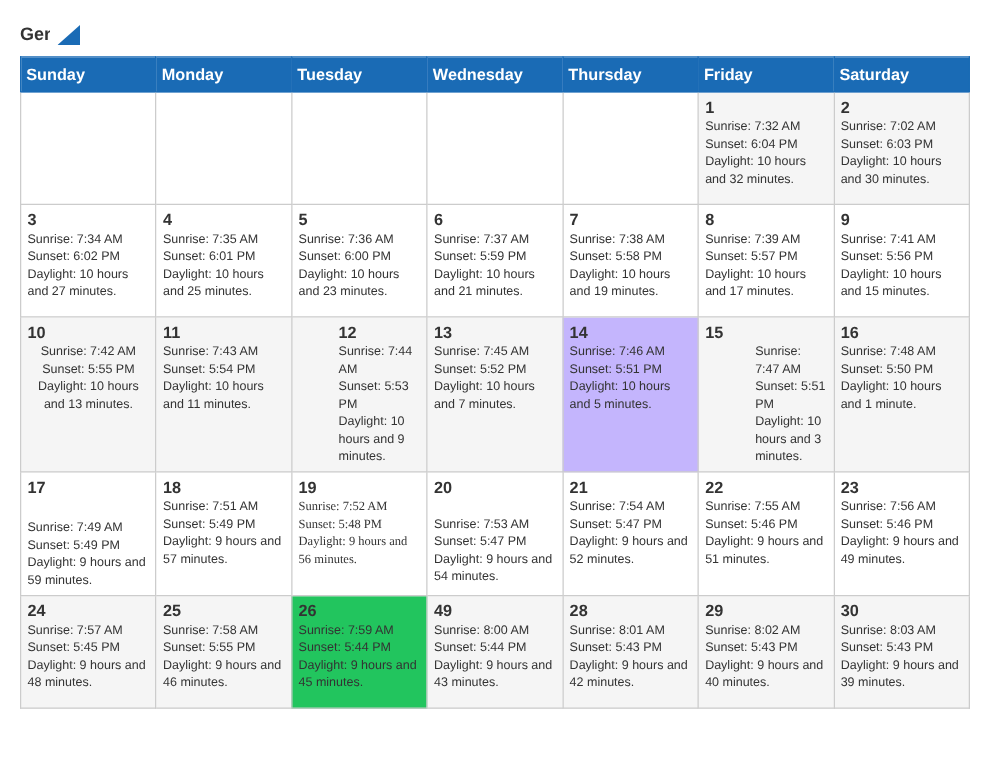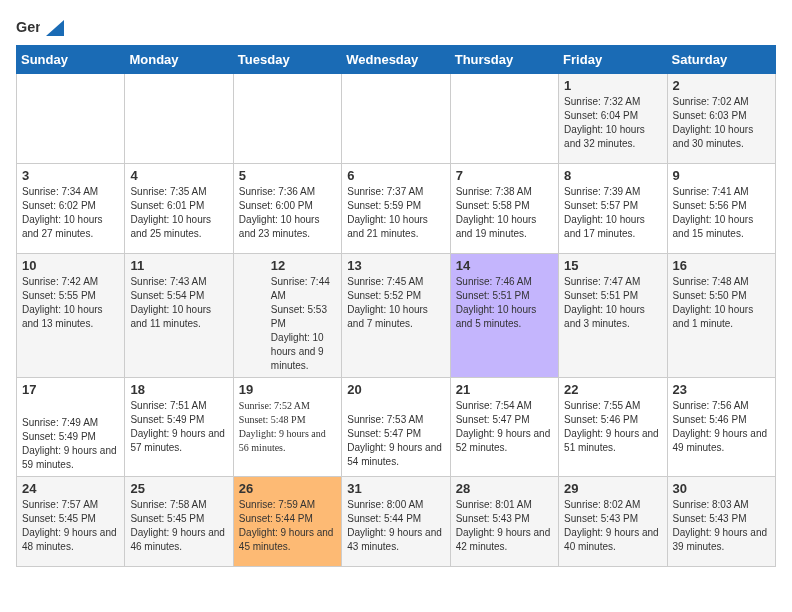--- a/index.html
+++ b/index.html
@@ -174,21 +174,21 @@
         <td style="background: rgb(255, 255, 255);">
           <span class="day-number">9</span>
           <div class="day-info" style="white-space: pre-line;">Sunrise: 7:41 AM
 Sunset: 5:56 PM
 Daylight: 10 hours and 15 minutes.</div>
         </td>
       </tr>
       <tr>
         <td style="background: rgb(245, 245, 245);">
           <span class="day-number">10</span>
-          <div class="day-info" style="white-space: pre-line;">Sunrise: 7:42 AM
+          <div class="day-info" style="white-space: pre-line; text-align: center;">Sunrise: 7:42 AM
 Sunset: 5:55 PM
 Daylight: 10 hours and 13 minutes.</div>
         </td>
         <td style="background: rgb(245, 245, 245);">
           <span class="day-number">11</span>
           <div class="day-info" style="white-space: pre-line;">Sunrise: 7:43 AM
 Sunset: 5:54 PM
 Daylight: 10 hours and 11 minutes.</div>
         </td>
         <td style="background: rgb(245, 245, 245); padding-left: 37px;">
@@ -204,21 +204,21 @@
 Daylight: 10 hours and 7 minutes.</div>
         </td>
         <td style="background: #c4b5fd;">
           <span class="day-number">14</span>
           <div class="day-info" style="white-space: pre-line;">Sunrise: 7:46 AM
 Sunset: 5:51 PM
 Daylight: 10 hours and 5 minutes.</div>
         </td>
         <td style="background: rgb(245, 245, 245);">
           <span class="day-number">15</span>
-          <div class="day-info" style="white-space: pre-line;">Sunrise: 7:47 AM
+          <div class="day-info" style="white-space: pre-line; margin-left: 40px;">Sunrise: 7:47 AM
 Sunset: 5:51 PM
 Daylight: 10 hours and 3 minutes.</div>
         </td>
         <td style="background: rgb(245, 245, 245);">
           <span class="day-number">16</span>
           <div class="day-info" style="white-space: pre-line;">Sunrise: 7:48 AM
 Sunset: 5:50 PM
 Daylight: 10 hours and 1 minute.</div>
         </td>
       </tr>
@@ -269,31 +269,31 @@
       <tr>
         <td style="background: rgb(245, 245, 245);">
           <span class="day-number">24</span>
           <div class="day-info" style="white-space: pre-line;">Sunrise: 7:57 AM
 Sunset: 5:45 PM
 Daylight: 9 hours and 48 minutes.</div>
         </td>
         <td style="background: rgb(245, 245, 245);">
           <span class="day-number">25</span>
           <div class="day-info" style="white-space: pre-line;">Sunrise: 7:58 AM
-Sunset: 5:45 PM
+Sunset: 5:55 PM
 Daylight: 9 hours and 46 minutes.</div>
         </td>
-        <td style="background: #fdba74;">
+        <td style="background: #22c55e;">
           <span class="day-number">26</span>
           <div class="day-info" style="white-space: pre-line;">Sunrise: 7:59 AM
 Sunset: 5:44 PM
 Daylight: 9 hours and 45 minutes.</div>
         </td>
         <td style="background: rgb(245, 245, 245);">
-          <span class="day-number">31</span>
+          <span class="day-number">49</span>
           <div class="day-info" style="white-space: pre-line;">Sunrise: 8:00 AM
 Sunset: 5:44 PM
 Daylight: 9 hours and 43 minutes.</div>
         </td>
         <td style="background: rgb(245, 245, 245);">
           <span class="day-number">28</span>
           <div class="day-info" style="white-space: pre-line;">Sunrise: 8:01 AM
 Sunset: 5:43 PM
 Daylight: 9 hours and 42 minutes.</div>
         </td>

